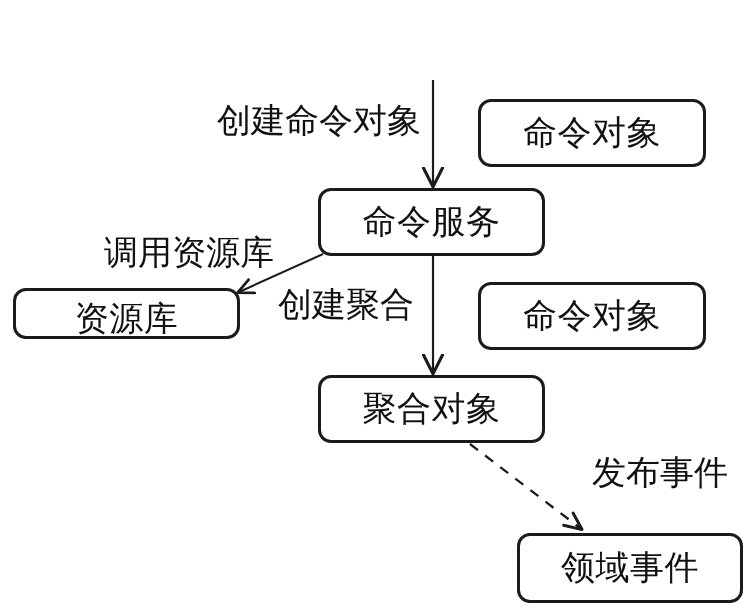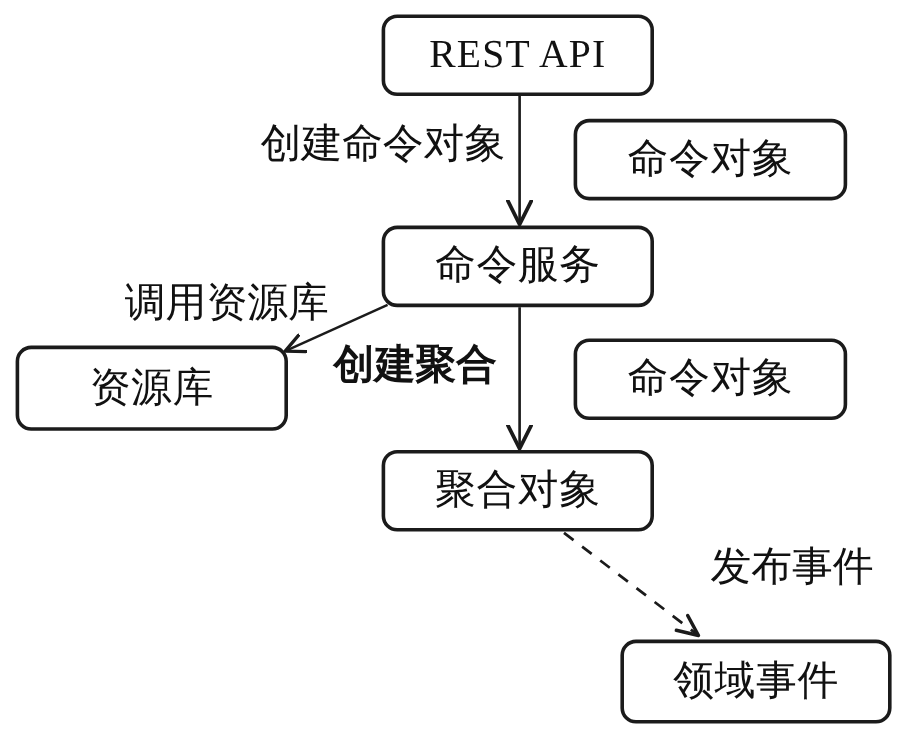--- a/index.html
+++ b/index.html
@@ -56,28 +56,28 @@
     line-height: 1;
     white-space: nowrap;
     letter-spacing: 0px;
     z-index: 3;
     background: transparent;
   }
   
   #node-rest-api     { left: 318px; top: 12px;  width: 227px; height: 68px; }
   #node-command-obj-1{ left: 478px; top: 99px;  width: 228px; height: 68px; }
   #node-command-svc  { left: 318px; top: 188px; width: 227px; height: 68px; justify-content: center; }
-  #node-repository   { left: 13px;  top: 288px; width: 227px; height: 71px; }
+  #node-repository   { left: 13px;  top: 288px; width: 227px; height: 51px; align-items: flex-end; }
   #node-command-obj-2{ left: 478px; top: 282px; width: 228px; height: 68px; }
   #node-aggregate-obj{ left: 318px; top: 375px; width: 227px; height: 68px; }
   #node-domain-event { left: 517px; top: 533px; width: 226px; height: 70px; }
   
   #label-create-command { left: 217px; top: 104px; }
   #label-call-repo      { left: 104px; top: 236px; }
-  #label-create-agg     { left: 278px; top: 288px; font-weight: bold; }
+  #label-create-agg     { left: 278px; top: 288px; }
   #label-publish-event  { left: 556px; top: 456px; margin-left: 36px; }
 </style>
 </head>
 <body>
 
 <div id="diagram-canvas">
 
   <svg id="edge-layer" viewBox="0 0 755 616" width="755" height="616" xmlns="http://www.w3.org/2000/svg">
     <defs>
       <marker id="arrow-solid" viewBox="0 0 12 12" refX="10.5" refY="6" markerWidth="10" markerHeight="10" orient="auto-start-reverse">
@@ -93,23 +93,20 @@
 
     <line x1="433" y1="80" x2="433" y2="186" stroke="#1b1b1b" stroke-width="2.2" marker-end="url(#arrow-solid)"></line>
 
     <line x1="323" y1="254" x2="239" y2="292" stroke="#1b1b1b" stroke-width="2" marker-end="url(#arrow-open)"></line>
 
     <line x1="433" y1="256" x2="433" y2="373" stroke="#1b1b1b" stroke-width="2.2" marker-end="url(#arrow-solid)"></line>
 
     <line x1="470" y1="444" x2="580" y2="528" stroke="#1b1b1b" stroke-width="2.3" stroke-dasharray="10 9" marker-end="url(#arrow-dashed)"></line>
   </svg>
 
-  <div class="node" id="node-rest-api">
-    <span class="node-label latin">REST API</span>
-  </div>
 
   <div class="node" id="node-command-obj-1">
     <span class="node-label">命令对象</span>
   </div>
 
   <div class="node" id="node-command-svc">
     <span class="node-label">命令服务</span>
   </div>
 
   <div class="node" id="node-repository">

